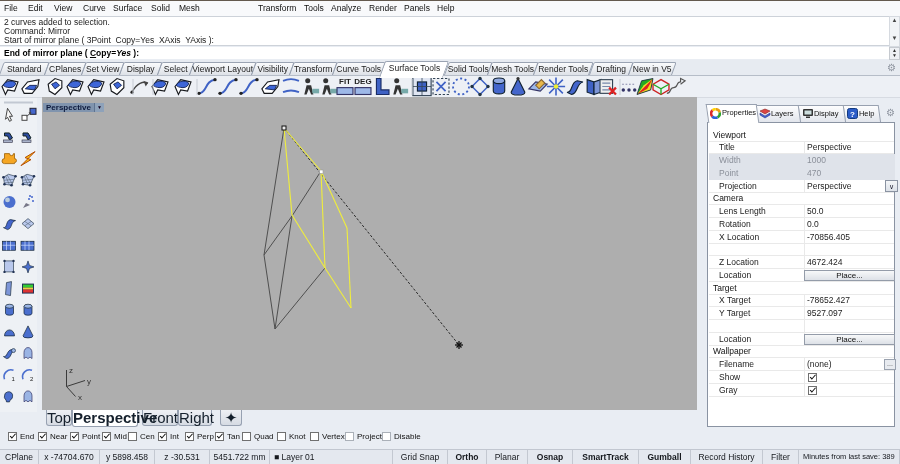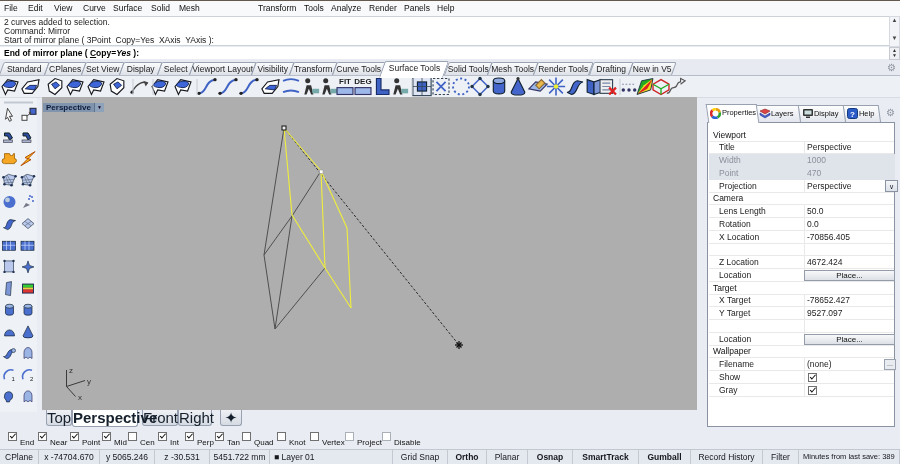--- a/index.html
+++ b/index.html
@@ -43,21 +43,21 @@
 .place{position:absolute;left:95px;width:91px;height:11px;background:linear-gradient(#f7f8f9,#dde1e7);
   border:1px solid #949ca9;font-size:8px;text-align:center;line-height:10px;color:#111;box-sizing:border-box;}
 #vptabs{left:38px;top:410px;height:18px;position:absolute;}
 .vtab{position:absolute;top:0;height:16px;background:linear-gradient(#eef0f4,#d6dbe3);border:1px solid #97a1b1;
   border-top:none;font-size:15px;color:#15202c;text-align:center;border-radius:0 0 3px 3px;box-sizing:border-box;}
 .vtab.act{background:#fff;font-weight:bold;z-index:4;height:17px;}
 #osnap{left:0;top:429px;width:900px;height:19px;font-size:8px;color:#111;position:absolute;}
 .cb{position:absolute;top:3px;width:9px;height:9px;background:#fff;border:1px solid #707070;box-sizing:border-box;}
 .cb.dim{border-color:#aab0b8;}
 .cb.on:after{content:"";position:absolute;left:1px;top:1.2px;width:4.5px;height:2.2px;border-left:1.6px solid #111;border-bottom:1.6px solid #111;transform:rotate(-48deg);}
-.oslab{position:absolute;top:9px;line-height:9px;}
+.oslab{position:absolute;top:3px;line-height:9px;}
 #statusbar{left:0;top:449px;width:900px;height:15px;background:#e4e8ef;border-top:1px solid #c2c7d0;font-size:8.5px;color:#15181d;position:absolute;}
 .scell{position:absolute;top:0;height:15px;line-height:14px;border-right:1px solid #c3c8d1;text-align:center;box-sizing:border-box;}
 .scell.b{font-weight:bold;}
 .scell.l{text-align:left;}
 .gear{position:absolute;font-size:10px;color:#8d939e;line-height:10px;}
 </style>
 </head>
 <body>
 <div id="topline" class="abs"></div>
 <div id="menubar" class="abs">
@@ -654,21 +654,21 @@
     <div class="cb" style="left: 310px;"></div>
     <div class="oslab txt" style="left: 322px;">Vertex</div>
     <div class="cb dim" style="left: 345px;"></div>
     <div class="oslab txt" style="left: 357px;">Project</div>
     <div class="cb dim" style="left: 382px;"></div>
     <div class="oslab txt" style="left: 394px;">Disable</div>
   </div>
 <div id="statusbar">
     <div class="scell" style="left: 0px; width: 39px;">CPlane</div>
     <div class="scell" style="left: 39px; width: 61px;">x -74704.670</div>
-    <div class="scell" style="left: 100px; width: 55px;">y 5065.246</div>
+    <div class="scell" style="left: 100px; width: 55px;">y 5898.458</div>
     <div class="scell" style="left: 155px; width: 55px;">z -30.531</div>
     <div class="scell" style="left: 210px; width: 60px;">5451.722 mm</div>
     <div class="scell l" style="left: 270px; width: 123px; padding-left: 4px;">■ Layer 01</div>
     <div class="scell" style="left: 393px; width: 55px;">Grid Snap</div>
     <div class="scell b" style="left: 448px; width: 39px;">Ortho</div>
     <div class="scell" style="left: 487px; width: 41px;">Planar</div>
     <div class="scell b" style="left: 528px; width: 45px;">Osnap</div>
     <div class="scell b" style="left: 573px; width: 66px;">SmartTrack</div>
     <div class="scell b" style="left: 639px; width: 52px;">Gumball</div>
     <div class="scell" style="left: 691px; width: 72px;">Record History</div>

